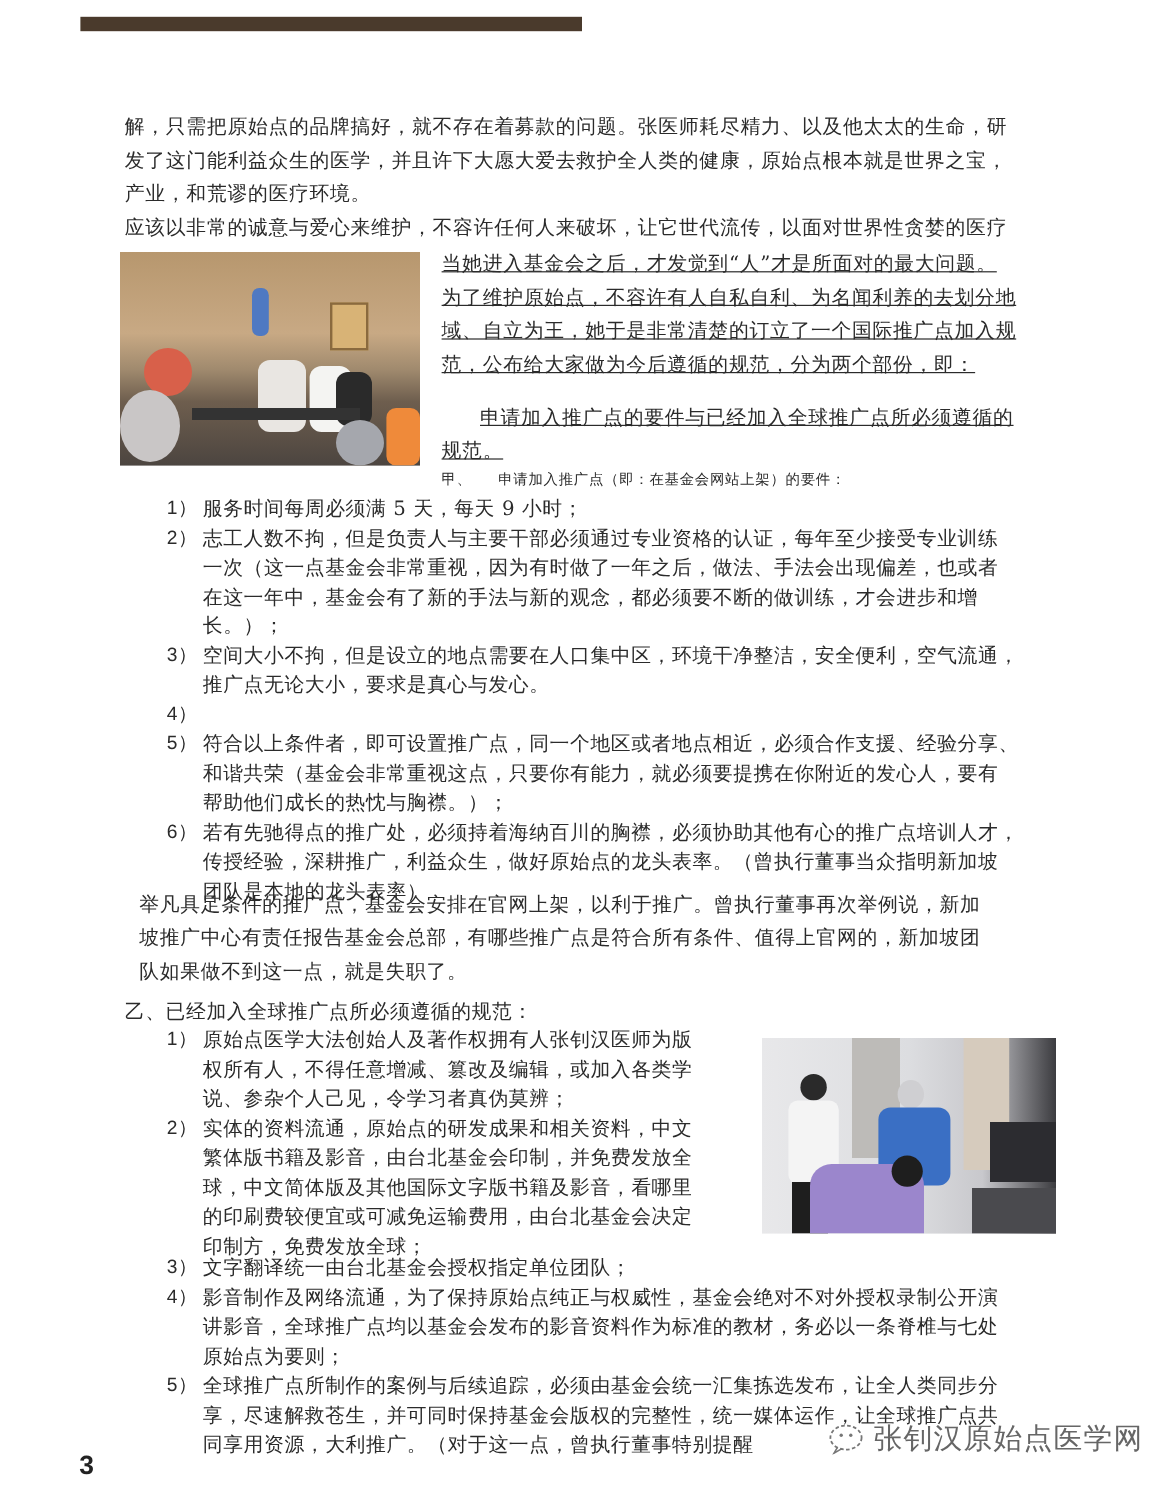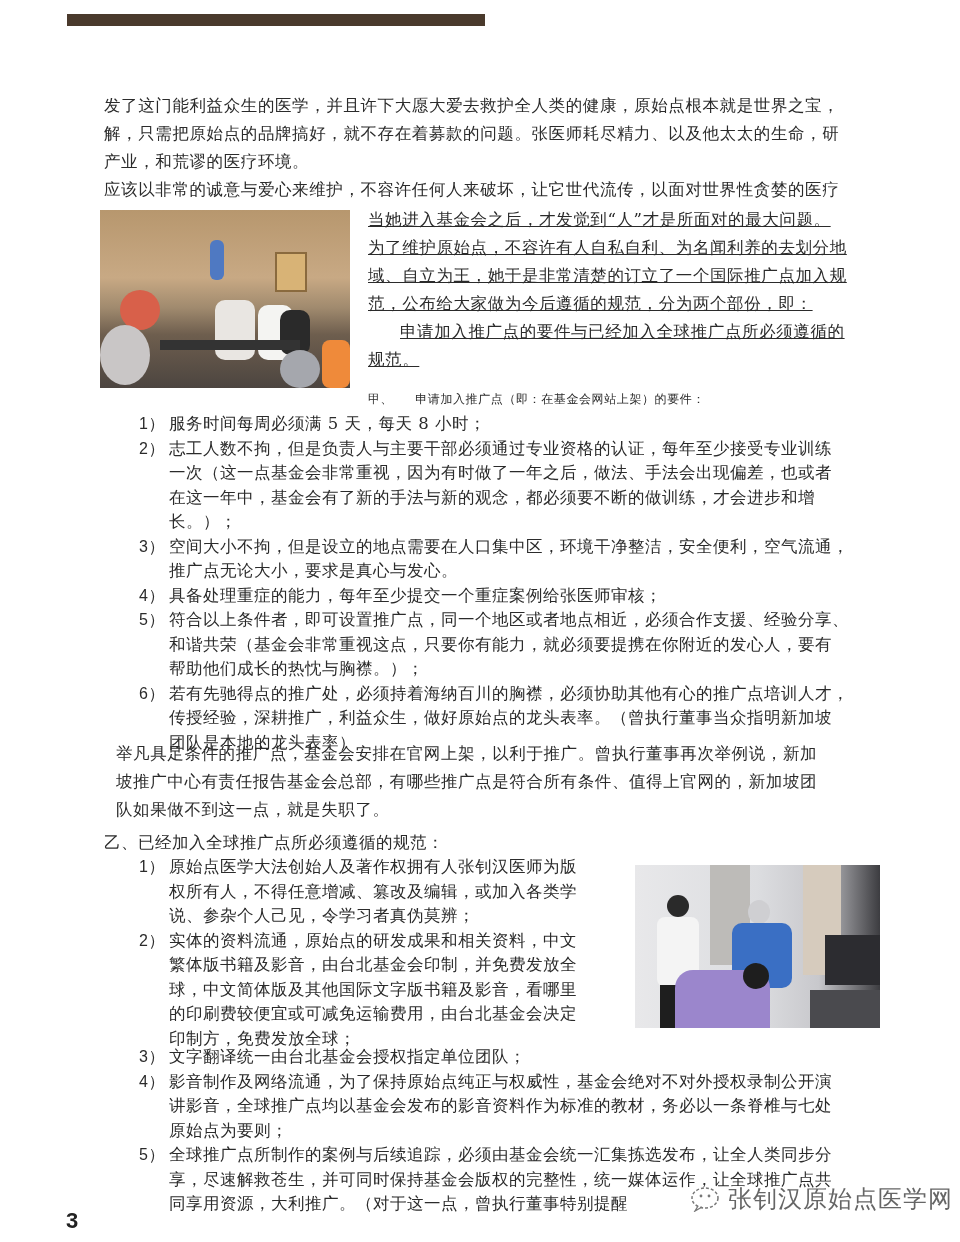--- a/index.html
+++ b/index.html
@@ -44,22 +44,22 @@
       color: #666; font-family: "DejaVu Sans", sans-serif; font-size: 24px; letter-spacing: 1px;
     }
     .wechat-icon { width: 34px; height: 26px; margin-right: 4px; }
   </style>
 </head>
 <body>
 
 <div class="top-bar"></div>
 
 <div class="p intro">
+  <div>解，只需把原始点的品牌搞好，就不存在着募款的问题。张医师耗尽精力、以及他太太的生命，研</div>
   <div>发了这门能利益众生的医学，并且许下大愿大爱去救护全人类的健康，原始点根本就是世界之宝，</div>
-  <div>解，只需把原始点的品牌搞好，就不存在着募款的问题。张医师耗尽精力、以及他太太的生命，研</div>
   <div>产业，和荒谬的医疗环境。</div>
   <div>应该以非常的诚意与爱心来维护，不容许任何人来破坏，让它世代流传，以面对世界性贪婪的医疗</div>
 </div>
 
 <div class="photo photo1">
   <div class="ph-shape" style="left:110px;top:30px;width:14px;height:40px;background:#4f79c2;border-radius:6px;"></div>
   <div class="ph-shape" style="left:20px;top:80px;width:40px;height:40px;background:#d8604a;"></div>
   <div class="ph-shape" style="left:0px;top:115px;width:50px;height:60px;background:#c9c6c6;"></div>
   <div class="ph-shape" style="left:115px;top:90px;width:40px;height:60px;background:#e9e6e2;border-radius:10px;"></div>
   <div class="ph-shape" style="left:158px;top:95px;width:35px;height:55px;background:#f4f4f2;border-radius:10px;"></div>
@@ -68,48 +68,47 @@
   <div class="ph-shape" style="left:180px;top:140px;width:40px;height:38px;background:#a5a7ad;"></div>
   <div style="position:absolute;left:60px;top:130px;width:140px;height:10px;background:#333;"></div>
   <div style="position:absolute;left:175px;top:42px;width:28px;height:36px;background:#d8b376;border:2px solid #8a6a3e;"></div>
 </div>
 
 <div class="p right-col">
   <div>当她进入基金会之后，才发觉到“人”才是所面对的最大问题。</div>
   <div>为了维护原始点，不容许有人自私自利、为名闻利养的去划分地</div>
   <div>域、自立为王，她于是非常清楚的订立了一个国际推广点加入规</div>
   <div>范，公布给大家做为今后遵循的规范，分为两个部份，即：</div>
-  <div class="indent" style="margin-top:0;">申请加入推广点的要件与已经加入全球推广点所必须遵循的</div>
+  <div class="indent" style="margin-top:16px;">申请加入推广点的要件与已经加入全球推广点所必须遵循的</div>
   <div>规范。</div>
 </div>
 
 <div class="section-head">
   <span>甲、</span><span class="gap"></span><span>申请加入推广点（即：在基金会网站上架）的要件：</span>
 </div>
 
 <div class="list listA">
   <div class="item">
     <span class="num">1）</span>
-    <span class="txt">服务时间每周必须满 5 天，每天 8 小时；</span>
+    <span class="txt">服务时间每周必须满 5 天，每天 9 小时；</span>
   </div>
   <div class="item">
     <span class="num">2）</span>
     <span class="txt">志工人数不拘，但是负责人与主要干部必须通过专业资格的认证，每年至少接受专业训练
 一次（这一点基金会非常重视，因为有时做了一年之后，做法、手法会出现偏差，也或者
 在这一年中，基金会有了新的手法与新的观念，都必须要不断的做训练，才会进步和增
 长。）；</span>
   </div>
   <div class="item">
     <span class="num">3）</span>
     <span class="txt">空间大小不拘，但是设立的地点需要在人口集中区，环境干净整洁，安全便利，空气流通，
 推广点无论大小，要求是真心与发心。</span>
   </div>
   <div class="item">
     <span class="num">4）</span>
-    <span class="txt">具备处理重症的能力，每年至少提交一个重症案例给张医师审核；</span>
   </div>
   <div class="item">
     <span class="num">5）</span>
     <span class="txt">符合以上条件者，即可设置推广点，同一个地区或者地点相近，必须合作支援、经验分享、
 和谐共荣（基金会非常重视这点，只要你有能力，就必须要提携在你附近的发心人，要有
 帮助他们成长的热忱与胸襟。）；</span>
   </div>
   <div class="item">
     <span class="num">6）</span>
     <span class="txt">若有先驰得点的推广处，必须持着海纳百川的胸襟，必须协助其他有心的推广点培训人才，

